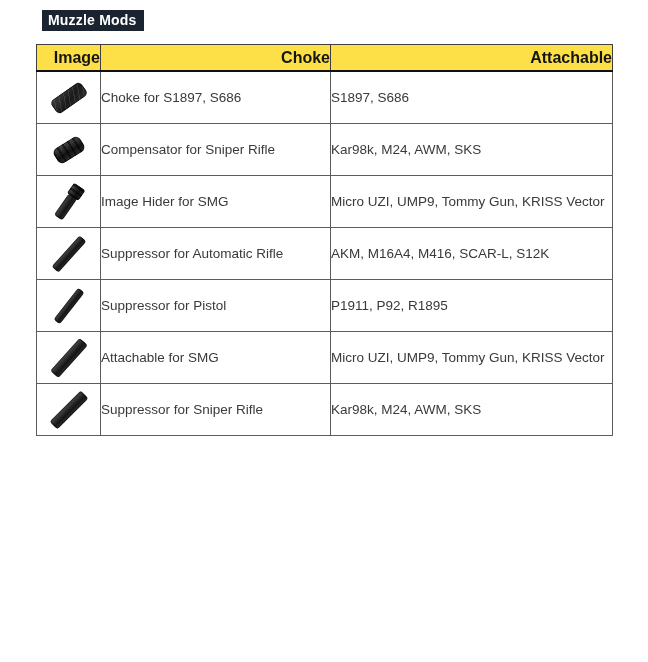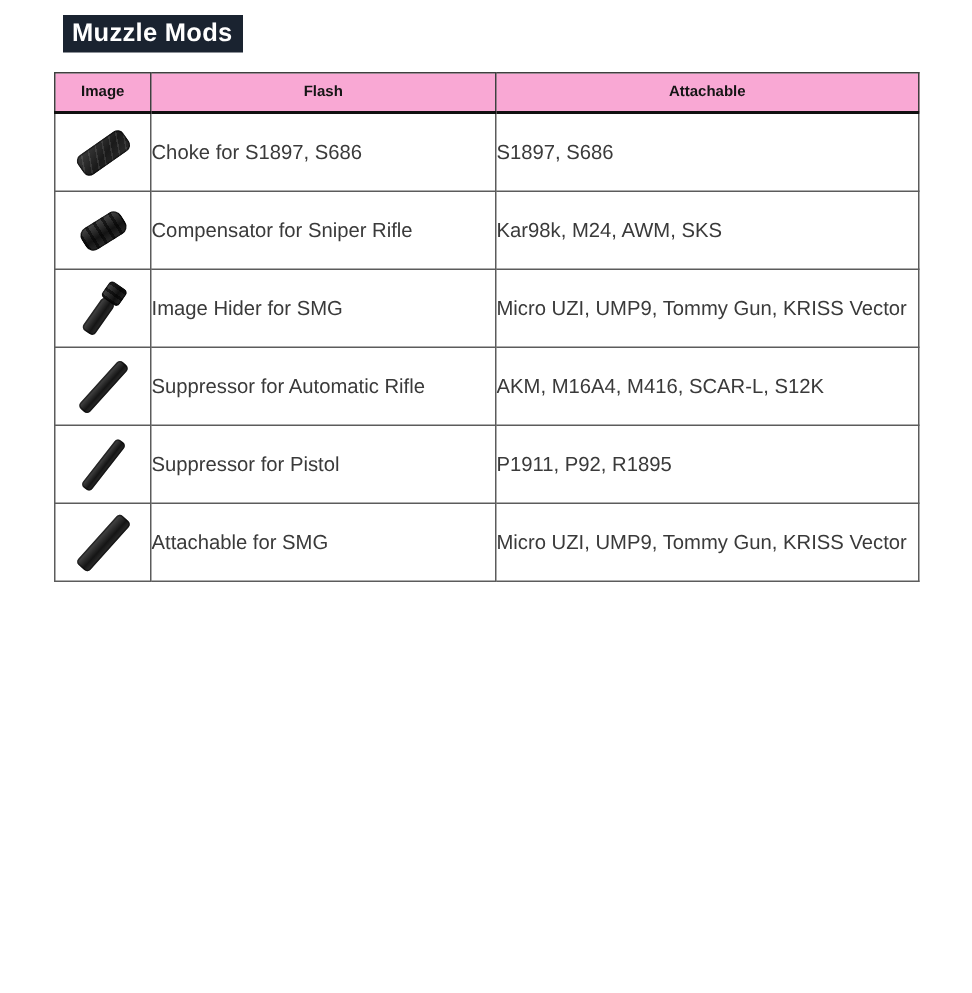--- a/index.html
+++ b/index.html
@@ -6,41 +6,41 @@
   body{
     width:648px;height:662px;overflow:hidden;
     font-family:"Liberation Sans", sans-serif;
     -webkit-font-smoothing:antialiased;
   }
   .page-title{
     display:inline-block;
     margin:10px 0 0 42px;
     background:#1a2330;
     color:#ffffff;
-    font-size:17px;
+    font-size:14px;
     font-weight:bold;
     padding:2px 7px 3px 6px;
     letter-spacing:.2px;
   }
   table.mods{
     margin:13px 0 0 36px;
     border-collapse:collapse;
     table-layout:fixed;
     width:576px;
   }
   col.c1{width:64px;} col.c2{width:230px;} col.c3{width:282px;}
   table.mods th{
-    background:#f9a8d4;
+    background:#fde047;
     border:1px solid #3f3f3f;
     border-bottom:2px solid #101010;
     height:25px;
-    font-size:10px;
+    font-size:16px;
     font-weight:bold;
     color:#151515;
-    text-align:center;
+    text-align:right;
     padding:0;
   }
   table.mods td{
     border:1px solid #5c5c5c;
     height:51px;
     font-size:13.5px;
     color:#3a3a3a;
     padding:0;
     vertical-align:middle;
     overflow:hidden;
@@ -112,21 +112,21 @@
 
 <table class="mods">
   <colgroup>
       <col class="c1">
       <col class="c2">
       <col class="c3">
     </colgroup>
   <thead>
     <tr>
       <th>Image</th>
-      <th>Flash</th>
+      <th>Choke</th>
       <th>Attachable</th>
     </tr>
   </thead>
   <tbody>
     <tr>
       <td class="c-img">
           <div class="mi i-choke">
             <i class="shaft" style="position: absolute; left: 50%; top: 50%; transform: translate(-50%, -50%) rotate(-35deg);"></i>
           </div>
         </td>
@@ -182,17 +182,28 @@
       <td class="c-img">
           <div class="mi i-supp-smg">
             <div class="rod">
               <i class="shaft"></i>
             </div>
           </div>
         </td>
       <td class="c-name">Attachable for SMG</td>
       <td class="c-att">Micro UZI, UMP9, Tommy Gun, KRISS Vector</td>
     </tr>
+    <tr>
+      <td class="c-img">
+          <div class="mi i-supp-sniper">
+            <div class="rod">
+              <i class="shaft"></i>
+            </div>
+          </div>
+        </td>
+      <td class="c-name">Suppressor for Sniper Rifle</td>
+      <td class="c-att">Kar98k, M24, AWM, SKS</td>
+    </tr>
   </tbody>
 </table>
 
 
 
 
 </body></html>

